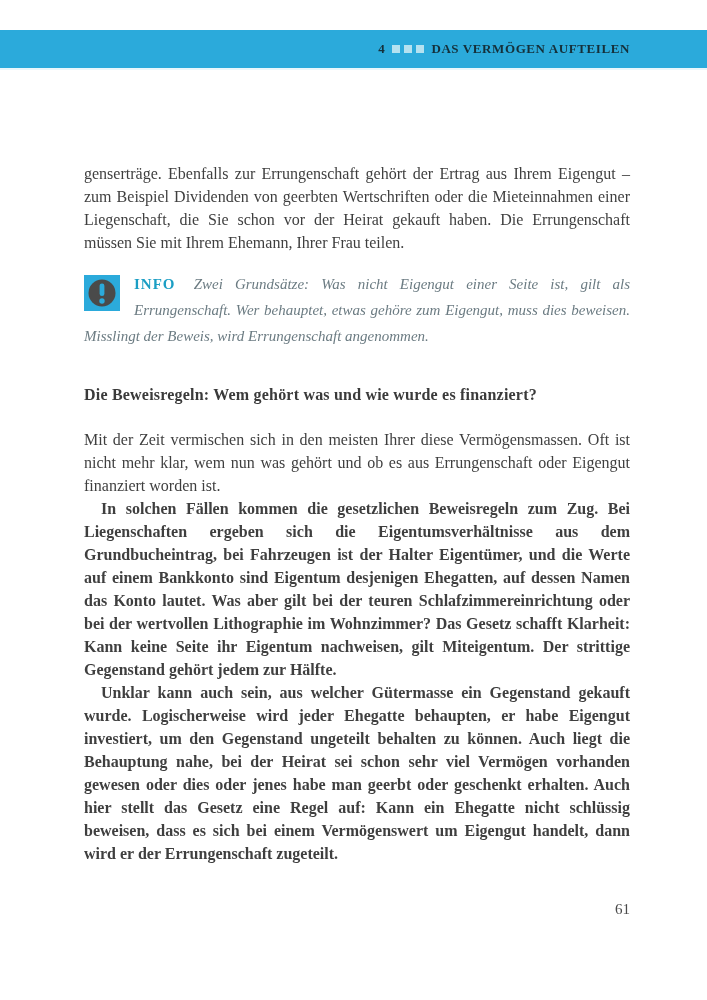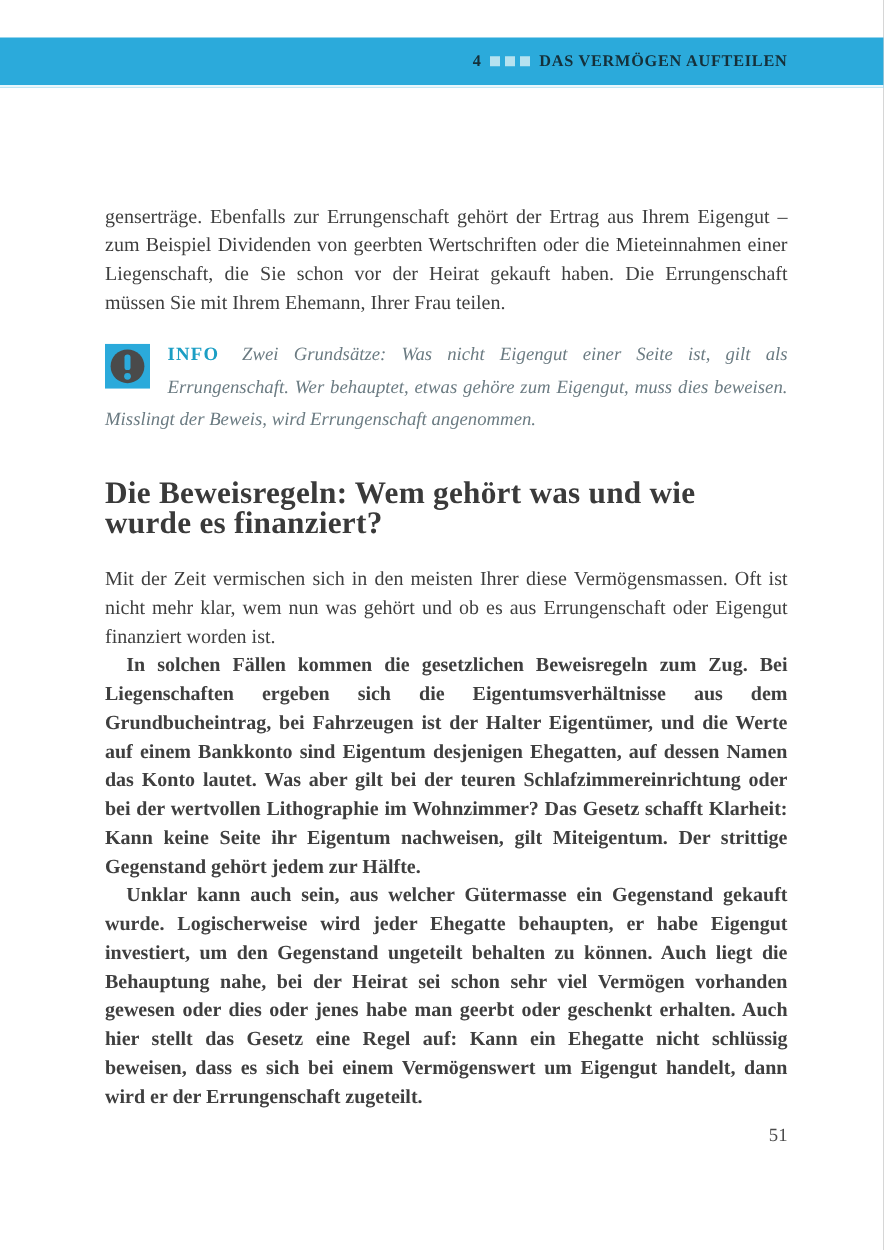--- a/index.html
+++ b/index.html
@@ -70,21 +70,21 @@
     font-weight: bold;
     color: #1b9ec4;
     letter-spacing: 1px;
     margin-right: 6px;
   }
 
   
   .section-heading {
     clear: both;
     margin-top: 34px;
-    font-size: 25px;
+    font-size: 16px;
     line-height: 24px;
     font-weight: bold;
     color: #3a3a3a;
     letter-spacing: 0.2px;
     text-align: left;
     hyphens: none;
   }
   .p2 { margin-top: 21px; }
 
   
@@ -129,15 +129,15 @@
     </div>
 
     <h2 class="section-heading">Die Beweisregeln: Wem gehört was und wie wurde es finanziert?</h2>
 
     <p class="p2">Mit der Zeit vermischen sich in den meisten Ihrer diese Vermögensmassen. Oft ist nicht mehr klar, wem nun was gehört und ob es aus Errungenschaft oder Eigengut finanziert worden ist.</p>
     <p class="indent">In solchen Fällen kommen die gesetzlichen Beweisregeln zum Zug. Bei Liegenschaften ergeben sich die Eigentumsverhältnisse aus dem Grundbucheintrag, bei Fahrzeugen ist der Halter Eigentümer, und die Werte auf einem Bankkonto sind Eigentum desjenigen Ehegatten, auf dessen Namen das Konto lautet. Was aber gilt bei der teuren Schlafzimmereinrichtung oder bei der wertvollen Lithographie im Wohnzimmer? Das Gesetz schafft Klarheit: Kann keine Seite ihr Eigentum nachweisen, gilt Miteigentum. Der strittige Gegenstand gehört jedem zur Hälfte.</p>
     <p class="indent">Unklar kann auch sein, aus welcher Gütermasse ein Gegenstand gekauft wurde. Logischerweise wird jeder Ehegatte behaupten, er habe Eigengut investiert, um den Gegenstand ungeteilt behalten zu können. Auch liegt die Behauptung nahe, bei der Heirat sei schon sehr viel Vermögen vorhanden gewesen oder dies oder jenes habe man geerbt oder geschenkt erhalten. Auch hier stellt das Gesetz eine Regel auf: Kann ein Ehegatte nicht schlüssig beweisen, dass es sich bei einem Vermögenswert um Eigengut handelt, dann wird er der Errungenschaft zugeteilt.</p>
 
   </div>
 
-  <div class="page-number">51</div>
+  <div class="page-number">61</div>
 
 </div>
 
 </body></html>

